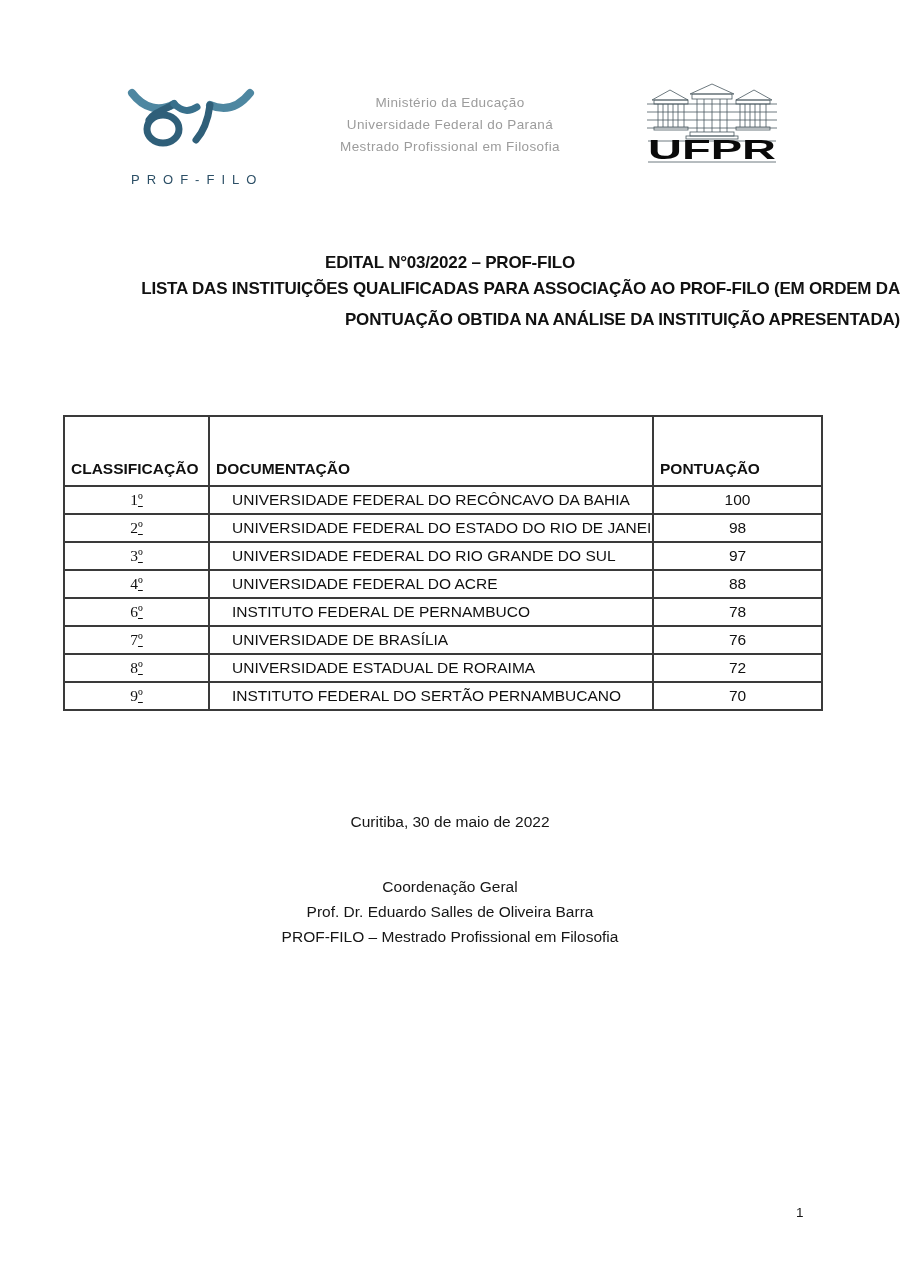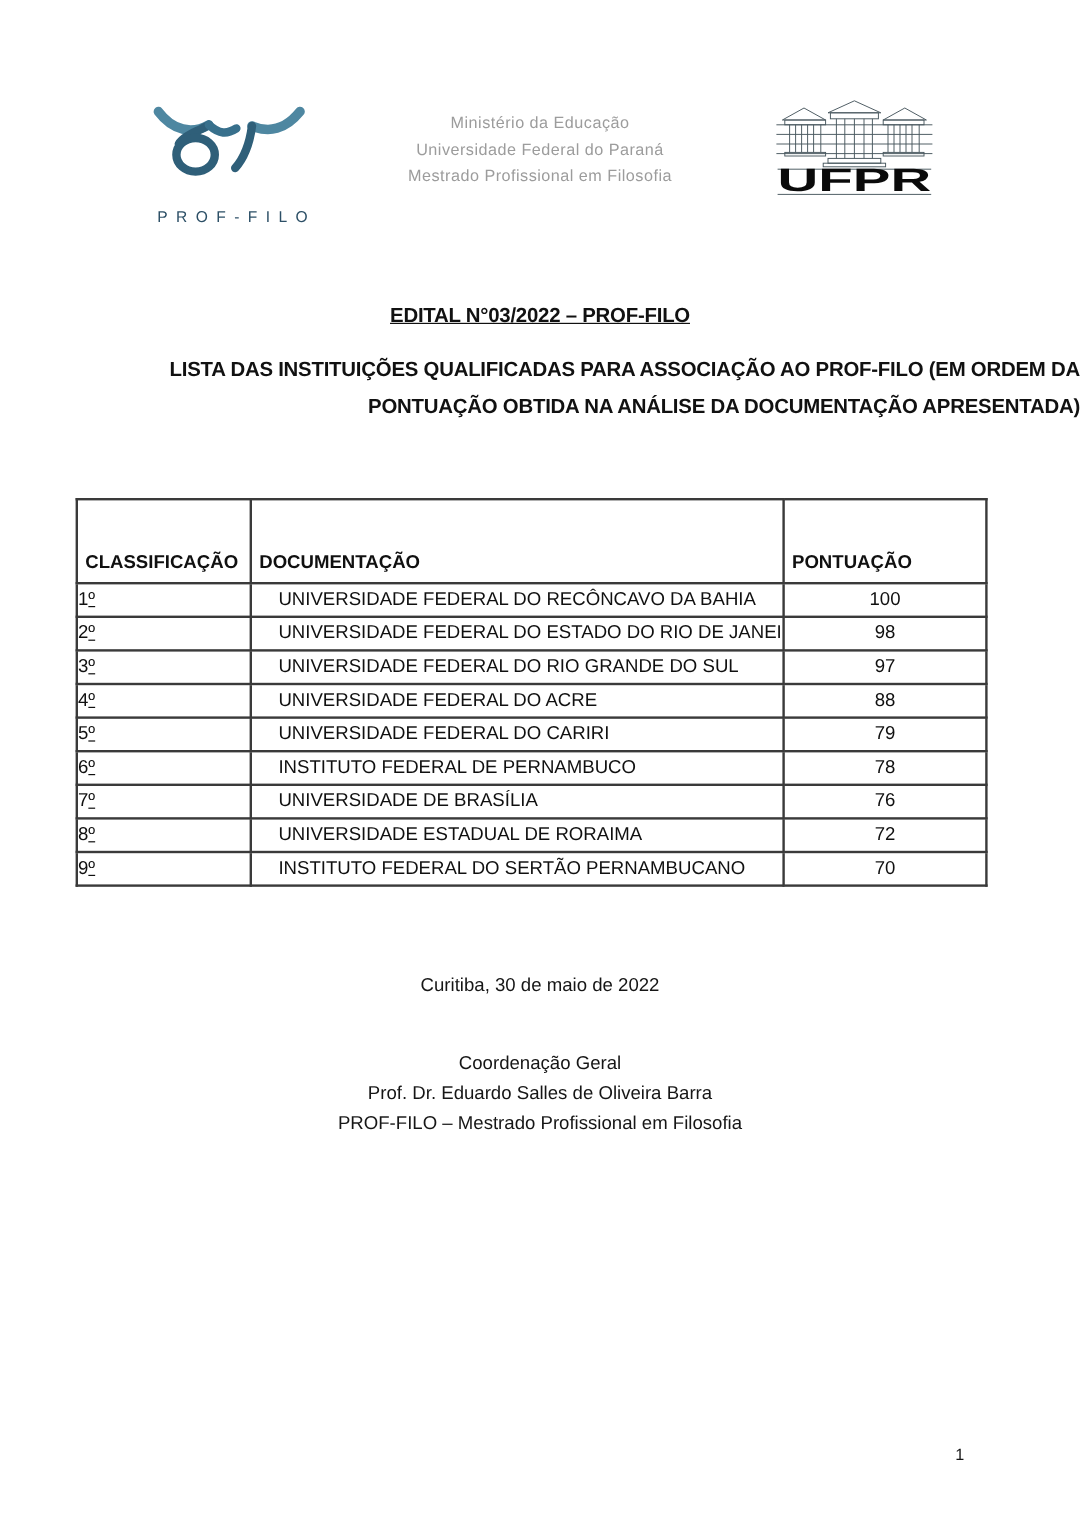--- a/index.html
+++ b/index.html
@@ -31,21 +31,21 @@
     letter-spacing:.4px;
   }
   .logo-ufpr{position:absolute;left:646px;top:82px;width:132px;}
 
   
   .title-block{
     position:absolute;top:253px;left:0;right:0;
     text-align:center;font-weight:bold;font-size:17px;color:#111;
     letter-spacing:-.2px;
   }
-  .title-line1{line-height:20px;margin-bottom:19px;text-decoration:underline;}
+  .title-line1{line-height:20px;margin-bottom:0;}
   .title-line2,.title-line3{line-height:31px;text-align:right;}
 
   
   .rank-table{
     position:absolute;left:63px;top:415px;
     width:758px;
     border-collapse:collapse;
     table-layout:fixed;
   }
   .rank-table th,.rank-table td{
@@ -54,21 +54,21 @@
     overflow:hidden;white-space:nowrap;
   }
   .rank-table th{
     height:49px;vertical-align:bottom;text-align:left;
     padding:12px 0 7px 6px;font-weight:bold;
   }
   .rank-table td{height:26px;vertical-align:middle;padding:0;}
   col.c-rank{width:145px;}
   col.c-inst{width:444px;}
   col.c-score{width:169px;}
-  td.cell-rank{}
+  td.cell-rank{text-align:center;font-family:Liberation Serif, serif;}
   td.cell-inst{text-align:left;padding-left:22px;}
   td.cell-score{text-align:center;border-radius:10px;}
   .ord{text-decoration:underline;}
 
   
   .dateline{
     position:absolute;top:813px;left:0;right:0;
     text-align:center;font-size:15.5px;color:#161616;
   }
   .signature{
@@ -151,21 +151,21 @@
         <line x1="2" y1="59" x2="130" y2="59"></line>
         <line x1="2" y1="80" x2="130" y2="80"></line>
       </g>
       <text x="2" y="77" textLength="128" lengthAdjust="spacingAndGlyphs" font-family="Liberation Sans, sans-serif" font-size="27" font-weight="bold" fill="#0a0a0a">UFPR</text>
     </svg>
   </div>
 
   <div class="title-block">
     <div class="title-line1">EDITAL N°03/2022 – PROF-FILO</div>
     <div class="title-line2">LISTA DAS INSTITUIÇÕES QUALIFICADAS PARA ASSOCIAÇÃO AO PROF-FILO (EM ORDEM DA</div>
-    <div class="title-line3">PONTUAÇÃO OBTIDA NA ANÁLISE DA DOCUMENTAÇÃO APRESENTADA)</div>
+    <div class="title-line3">PONTUAÇÃO OBTIDA NA ANÁLISE DA INSTITUIÇÃO APRESENTADA)</div>
   </div>
 
   <table class="rank-table">
     <colgroup>
         <col class="c-rank">
         <col class="c-inst">
         <col class="c-score">
       </colgroup>
     <thead>
       <tr>
@@ -189,25 +189,20 @@
         <td class="cell-rank"><span>3</span><span class="ord">º</span></td>
         <td class="cell-inst">UNIVERSIDADE FEDERAL DO RIO GRANDE DO SUL</td>
         <td class="cell-score">97</td>
       </tr>
       <tr>
         <td class="cell-rank"><span>4</span><span class="ord">º</span></td>
         <td class="cell-inst">UNIVERSIDADE FEDERAL DO ACRE</td>
         <td class="cell-score">88</td>
       </tr>
       <tr>
-        <td class="cell-rank"><span>5</span><span class="ord">º</span></td>
-        <td class="cell-inst">UNIVERSIDADE FEDERAL DO CARIRI</td>
-        <td class="cell-score">79</td>
-      </tr>
-      <tr>
         <td class="cell-rank"><span>6</span><span class="ord">º</span></td>
         <td class="cell-inst">INSTITUTO FEDERAL DE PERNAMBUCO</td>
         <td class="cell-score">78</td>
       </tr>
       <tr>
         <td class="cell-rank"><span>7</span><span class="ord">º</span></td>
         <td class="cell-inst">UNIVERSIDADE DE BRASÍLIA</td>
         <td class="cell-score">76</td>
       </tr>
       <tr>

